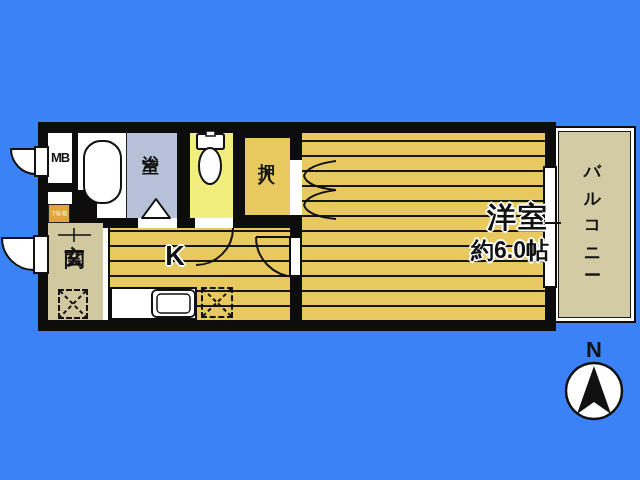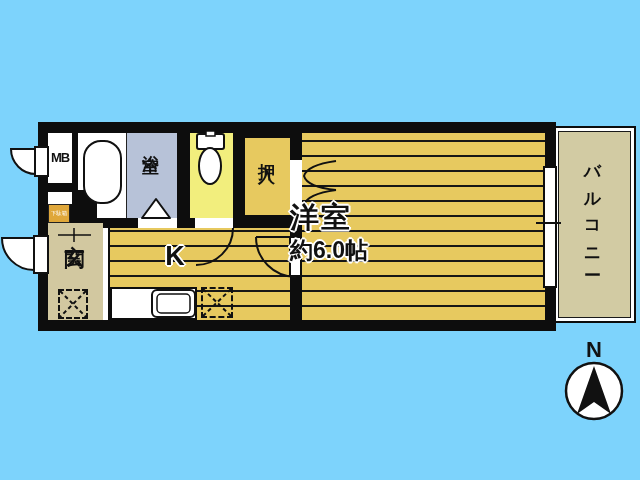--- a/index.html
+++ b/index.html
@@ -1,17 +1,17 @@
 <!DOCTYPE html>
 <html style="--wall: #0d0d0d; --roomYellow: #e7c95f; --bath: #b7c2d8; --toilet: #f2ee7d; --genkan: #d2c8a0; --balcony: #d2cba3; --shoe: #dfa73a;"><head>
 <meta charset="utf-8">
 <style>
   html,body{margin:0;padding:0;background:#fff;}
   #screen{
-    position:relative;width:640px;height:480px;background:#7dd3fc;overflow:hidden;
+    position:relative;width:640px;height:480px;background:#3b82f6;overflow:hidden;
     font-family:"Liberation Sans","DejaVu Sans",sans-serif;color:#111;
   }
   .abs{position:absolute;box-sizing:border-box;}
   
   #plan-base{left:38px;top:122px;width:518px;height:209px;background:var(--wall,#0d0d0d);}
   
   #balcony-outer{left:552px;top:126px;width:84px;height:197px;background:#fff;border:2px solid var(--wall);}
   #balcony-inner{left:558px;top:131px;width:73px;height:187px;background:var(--balcony,#d2cba3);border:1px solid #1a1a1a;}
   
   #mb-room{left:48px;top:133px;width:24px;height:50px;background:#fff;}
@@ -45,21 +45,21 @@
   #laundry-box{left:58px;top:289px;width:30px;height:30px;border:2px dashed #111;}
   
   .lbl{position:absolute;color:#111;line-height:1;}
   .halo{text-shadow:-2px 0 0 #fff,2px 0 0 #fff,0 -2px 0 #fff,0 2px 0 #fff,-1px -1px 0 #fff,1px 1px 0 #fff,-1px 1px 0 #fff,1px -1px 0 #fff;}
   .vert{writing-mode:vertical-rl;text-orientation:upright;}
   #lbl-mb{left:48px;top:151px;width:24px;text-align:center;font-size:13px;font-weight:600;letter-spacing:-1px;}
   #lbl-bath{left:142px;top:141px;font-size:17px;letter-spacing:3px;font-weight:600;}
   #lbl-oshiire{left:258px;top:150px;font-size:17px;letter-spacing:3px;font-weight:600;}
   #lbl-genkan{left:65px;top:229px;font-size:20px;letter-spacing:4px;font-weight:600;}
   #lbl-balcony{left:584px;top:152px;font-size:17px;letter-spacing:9px;font-weight:600;}
-  #lbl-west{left:290px;top:203px;width:239px;text-align:left;font-weight:600;}
+  #lbl-west{left:310px;top:203px;width:239px;text-align:right;font-weight:600;}
   #lbl-west .l1{font-size:29px;letter-spacing:2px;}
   #lbl-west .l2{font-size:23px;margin-top:7px;}
   #lbl-k{left:155px;top:243px;width:40px;text-align:center;font-size:27px;font-weight:600;}
   #lbl-n{left:578px;top:339px;width:32px;text-align:center;font-size:22px;font-weight:700;}
   #overlay{position:absolute;left:0;top:0;pointer-events:none;}
 </style>
 </head>
 <body>
 
 <div id="screen">

